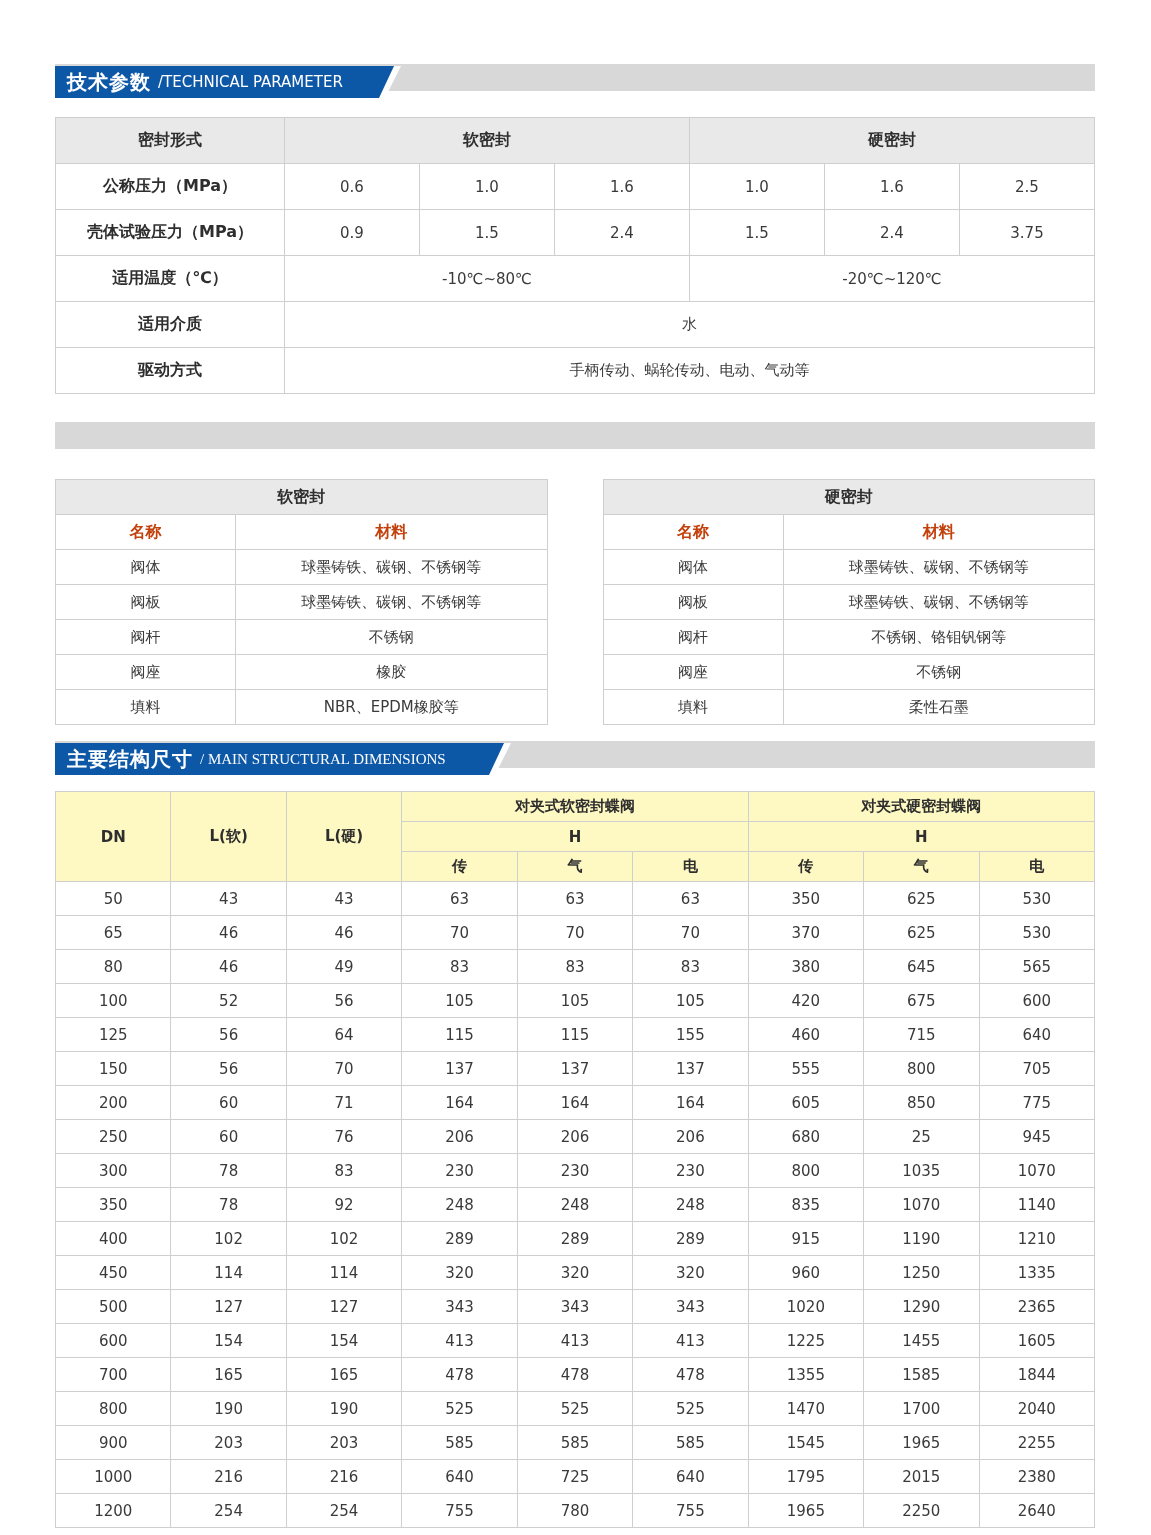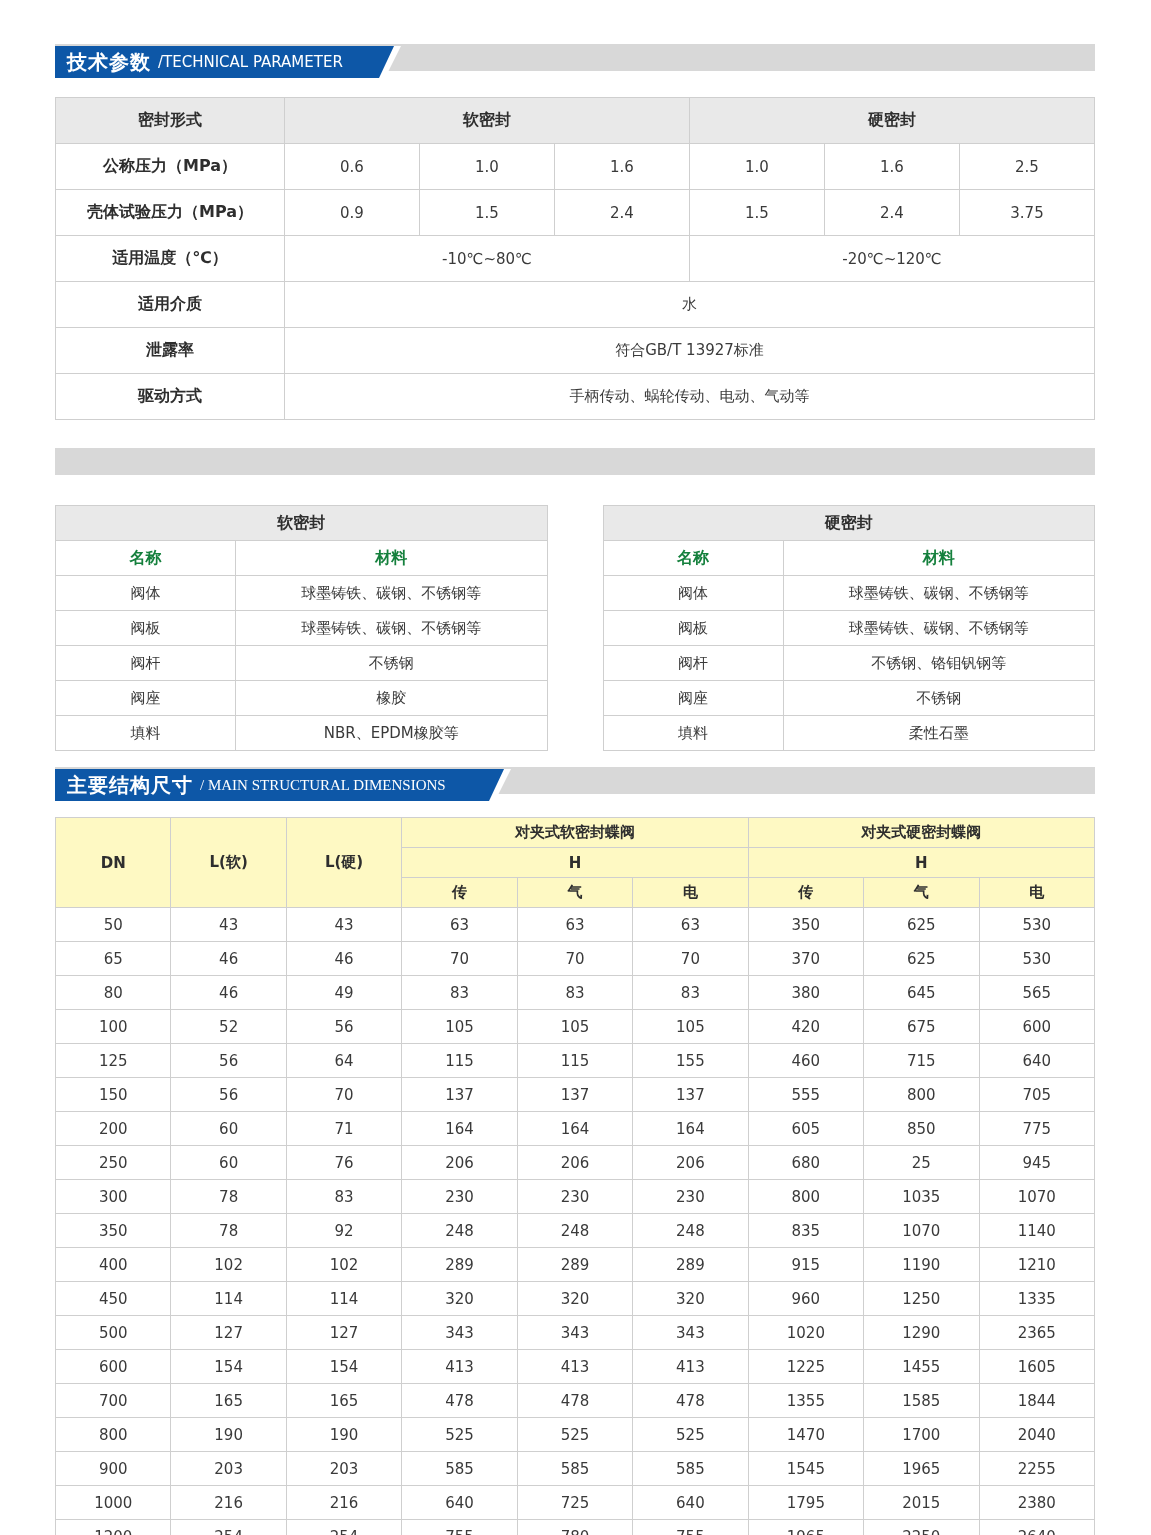--- a/index.html
+++ b/index.html
@@ -1,18 +1,18 @@
 <!DOCTYPE html>
 <html><head>
 <meta charset="utf-8">
 <style>
   * { margin:0; padding:0; box-sizing:border-box; }
   html,body { background:#ffffff; }
   body { font-family:"DejaVu Sans","Liberation Sans",sans-serif; color:#333333; }
-  .page { position:relative; width:1151px; height:1535px; background:#ffffff; padding:44px 56px 0 55px; overflow:hidden; }
+  .page { position:relative; width:1151px; height:1535px; background:#ffffff; padding:64px 56px 0 55px; overflow:hidden; }
 
   
   .banner { position:relative; height:34px; }
   .banner .bar { position:absolute; left:0; top:0; width:100%; height:27px; background:#d8d8d8; }
   .banner .chip-outline { position:absolute; left:0; top:2px; height:32px; background:#ffffff;
       clip-path:polygon(0 0,100% 0,calc(100% - 16px) 100%,0 100%); }
   .banner .chip { height:100%; width:calc(100% - 7px); background:#0d57a7;
       clip-path:polygon(0 0,100% 0,calc(100% - 15px) 100%,0 100%);
       display:flex; align-items:center; padding:0 28px 0 12px; color:#ffffff; white-space:nowrap; }
   .banner .cn { font-size:20px; font-weight:bold; letter-spacing:1px; }
@@ -28,21 +28,21 @@
   .tech-table { width:1040px; margin-top:19px; }
   .tech-table tr { height:46px; }
   .tech-table .hdr td { background:#e9e9e9; font-weight:bold; font-size:16px; color:#2e2e2e; }
   .tech-table td.lbl { font-weight:bold; font-size:16px; color:#2e2e2e; }
 
   
   .materials { display:flex; gap:55px; margin-top:23px; }
   .mat-table { width:493px; }
   .mat-table tr { height:35px; }
   .mat-table .hdr td { background:#e9e9e9; font-weight:bold; font-size:16px; color:#2e2e2e; }
-  .mat-table .sub td { font-weight:bold; font-size:16px; color:#15803d; }
+  .mat-table .sub td { font-weight:bold; font-size:16px; color:#c2410c; }
 
   
   .dim-table { width:1040px; margin-top:16px; }
   .dim-table thead tr { height:30px; }
   .dim-table thead td { background:#fef9c3; font-weight:bold; font-size:15px; color:#2e2e2e; }
   .dim-table tbody tr { height:34px; }
 </style>
 </head>
 <body>
 
@@ -95,24 +95,20 @@
           <td>3.75</td>
         </tr>
         <tr>
           <td class="lbl">适用温度（℃）</td>
           <td colspan="3">-10℃~80℃</td>
           <td colspan="3">-20℃~120℃</td>
         </tr>
         <tr>
           <td class="lbl">适用介质</td>
           <td colspan="6">水</td>
-        </tr>
-        <tr>
-          <td class="lbl">泄露率</td>
-          <td colspan="6">符合GB/T 13927标准</td>
         </tr>
         <tr>
           <td class="lbl">驱动方式</td>
           <td colspan="6">手柄传动、蜗轮传动、电动、气动等</td>
         </tr>
       </tbody>
   </table>
 
   <div class="banner b2" style="margin-top:28px;">
     <div class="bar"></div>

